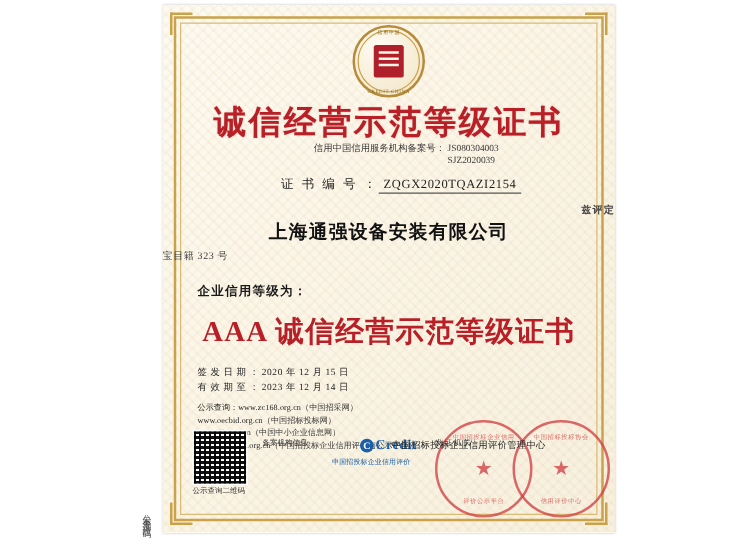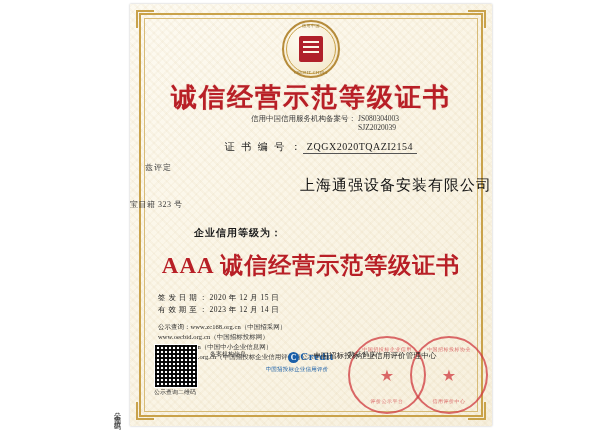--- a/index.html
+++ b/index.html
@@ -175,56 +175,56 @@
   }
   .cert-no .label { letter-spacing: 2px; }
   .cert-no .value {
     border-bottom: 1px solid #555;
     padding: 0 4px 1px 4px;
     font-family: "Liberation Serif", serif;
   }
 
   .zijiding {
     position: absolute;
-    left: 15px; right: 0;
+    left: 0; right: 0;
     top: 158px;
-    text-align: left;
+    text-align: right;
     font-size: 8px;
     color: #444;
     letter-spacing: 1px;
+    font-weight: bold;
   }
 
   .company {
     position: absolute;
     left: 0; right: 0;
     top: 172px;
-    text-align: right;
+    text-align: center;
     font-size: 15px;
-    font-weight: normal;
+    font-weight: bold;
     color: #121212;
     letter-spacing: 1px;
   }
   .company-sub {
     position: absolute;
     left: 0; right: 0;
     top: 195px;
     font-size: 8px;
     color: #3a3a3a;
     letter-spacing: 0.5px;
   }
 
   .grade-label {
     position: absolute;
     left: 28px;
     top: 222px;
     font-size: 10px;
     font-weight: bold;
     color: #1a1a1a;
     letter-spacing: 1px;
-    margin-left: 36px;
   }
 
   .grade-value {
     position: absolute;
     left: 0; right: 0;
     top: 246px;
     text-align: center;
     font-size: 23px;
     font-weight: bold;
     color: #b81f26;

